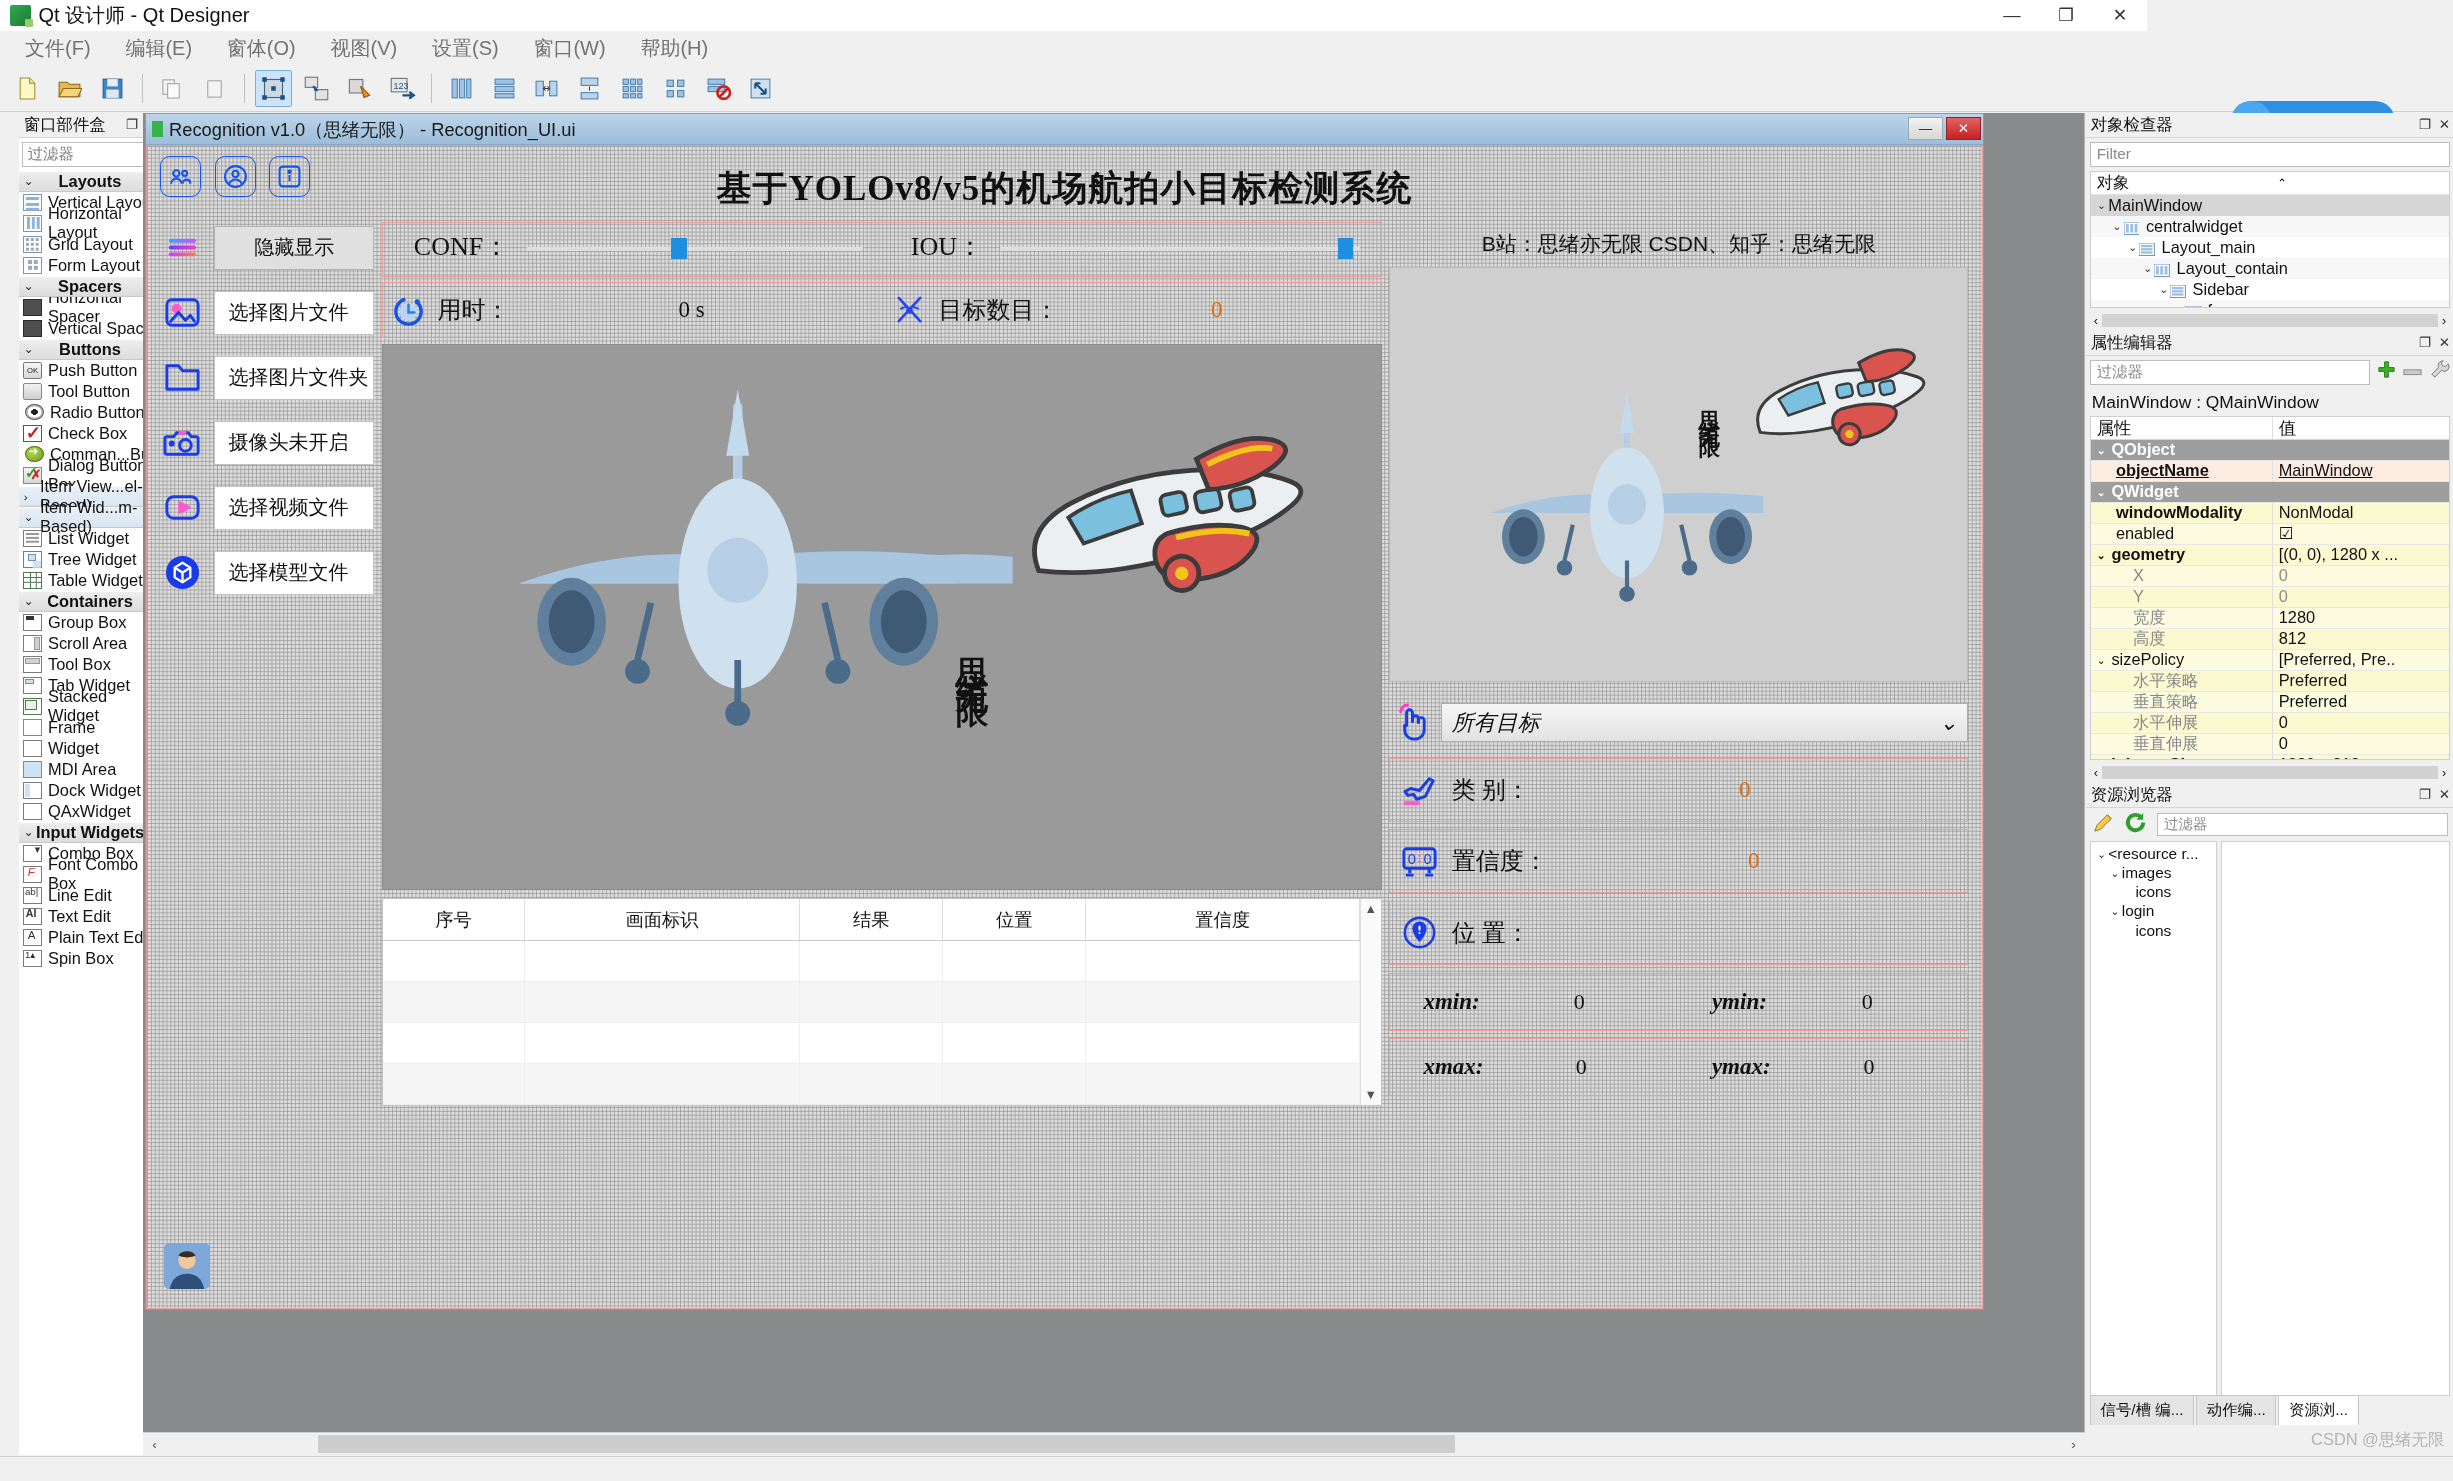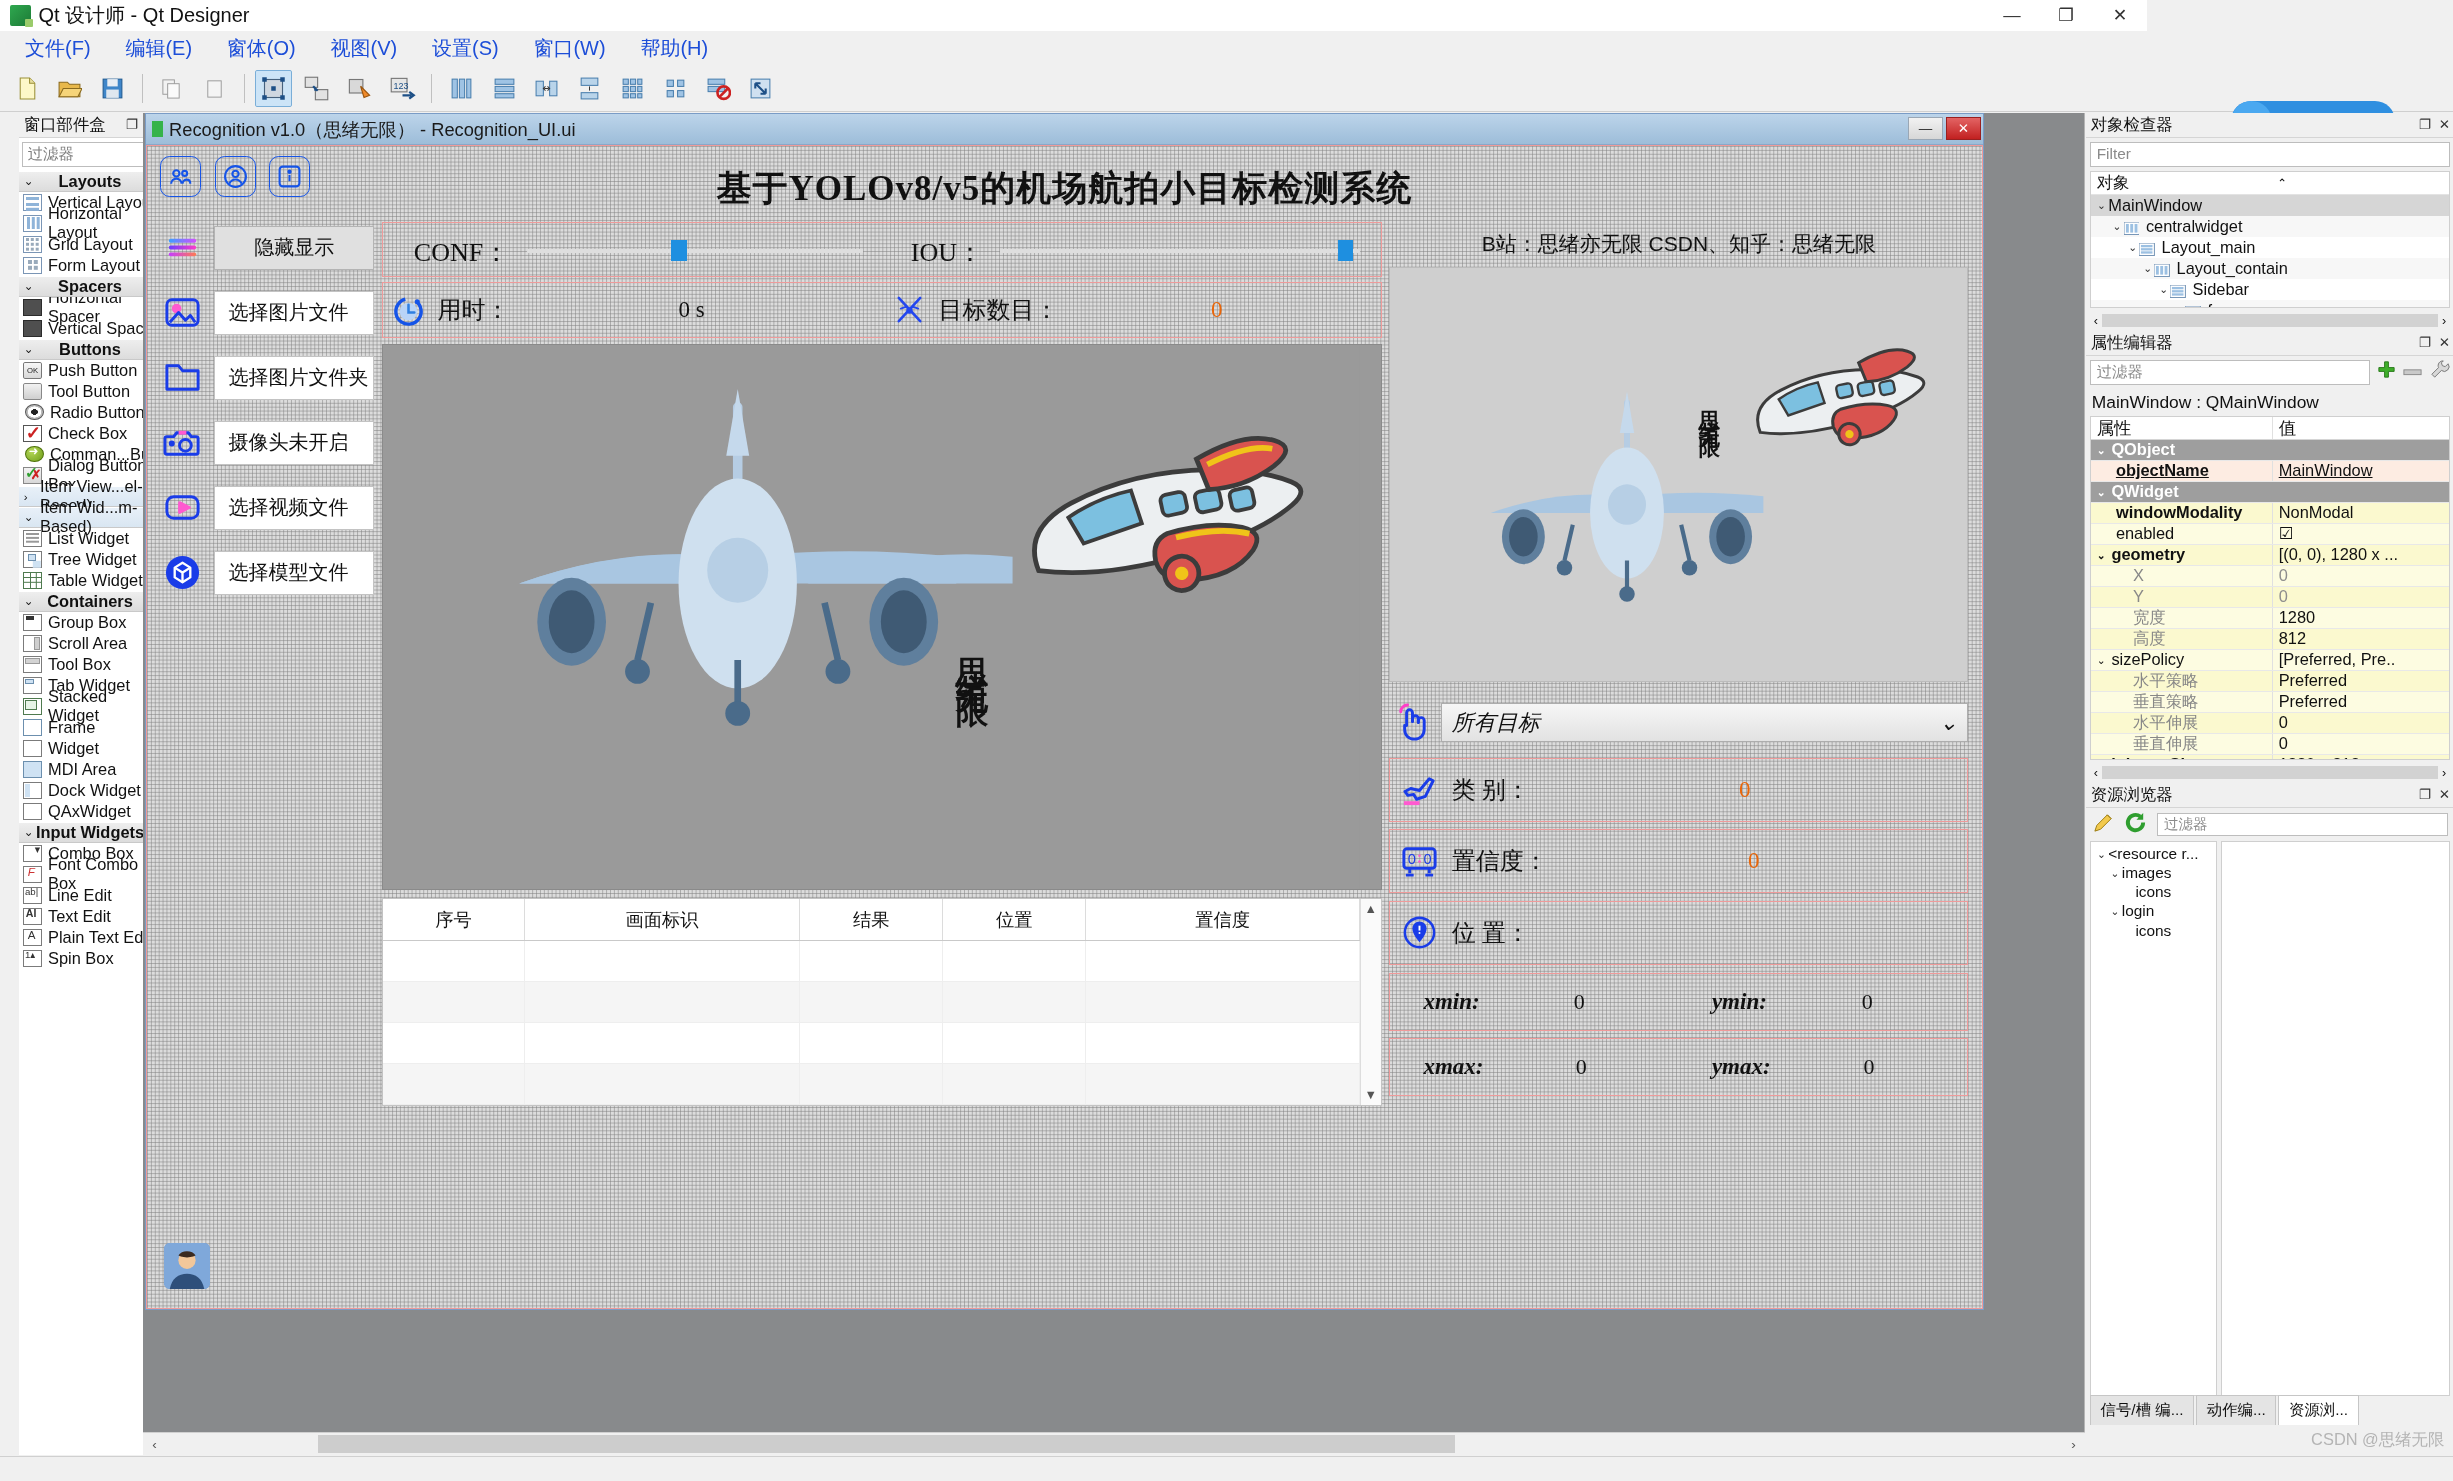--- a/index.html
+++ b/index.html
@@ -31,21 +31,21 @@
   .tb-title { font-size:20px; color:#111; }
   .tb-btns { position:absolute; right:0; top:0; height:31px; display:flex; }
   .tb-btn { width:54px; height:31px; display:flex; align-items:center; justify-content:center;
             font-size:17.4px; color:#333; }
 
   
   .menubar {
     position:absolute; left:0; top:31px; width:2453px; height:35px;
     background:#f0f0f0; display:flex; align-items:center; padding-left:7.7px;
   }
-  .menu-item { padding:2.9px 17.4px; font-size:20px; color:#1d4ed8; cursor:default; }
+  .menu-item { padding:2.9px 17.4px; font-size:20px; color:#737373; cursor:default; }
 
   
   .toolbar {
     position:absolute; left:0; top:66px; width:2453px; height:46px;
     background:#f0f0f0; border-bottom:1px solid #cfcfcf;
     display:flex; align-items:center; padding-left:5.8px;
   }
   .tool { width:37px; height:37px; margin:0 2.9px; display:flex;
           align-items:center; justify-content:center; border-radius:1.9px; }
   .tool.active { background:#cce4f7; border:1px solid #7aaed8; }
@@ -193,21 +193,21 @@
   .side-btn-row { display:flex; align-items:center; margin-bottom:21px; }
   .side-ico { width:44px; height:44px; flex:0 0 44px; display:flex; align-items:center;
               justify-content:center; margin-right:9.7px; }
   .side-lbl { flex:1; height:44px; background:#fff; border:1px solid #c3c3c3;
               display:flex; align-items:center; padding-left:13.5px; font-size:20px; color:#111; }
   .avatar { position:absolute; left:17.4px; bottom:19.3px; width:46px; height:46px;
             border-radius:5.8px; overflow:hidden; background:#6e9ad6; }
 
   .col-center { flex:1; min-width:0; }
   .cc-row1 { display:flex; gap:7.7px; border:1.9px solid #ef9a9a; padding:5.8px; margin-bottom:5.8px; }
-  .cc-cell { flex:1; display:flex; align-items:flex-end; height:41px; }
+  .cc-cell { flex:1; display:flex; align-items:flex-start; height:41px; }
   .cc-cell .lab { font-family:"Liberation Serif", serif; font-size:26px; margin:0 17.4px 0 25px; }
   .slider { flex:1; height:39px; position:relative; margin-right:15.4px; }
   .slider .trk { position:absolute; left:0; right:0; top:18.3px; height:3.9px; background:#dedede; }
   .slider .hnd { position:absolute; top:9.7px; width:15.4px; height:21px; background:#1e8fe0; }
   .cc-row2 { display:flex; gap:16px; border:1.9px solid #ef9a9a; padding:5.8px; margin-bottom:6px; }
   .stat { flex:1; display:flex; align-items:center; height:42px; }
   .stat .sico { width:39px; height:39px; flex:0 0 39px; display:flex; align-items:center;
                 justify-content:center; margin-right:9.7px; }
   .stat .slab { font-family:"Liberation Serif", serif; font-size:24px; }
   .stat .sval { flex:1; text-align:center; font-family:"Liberation Serif", serif; font-size:23px; }

